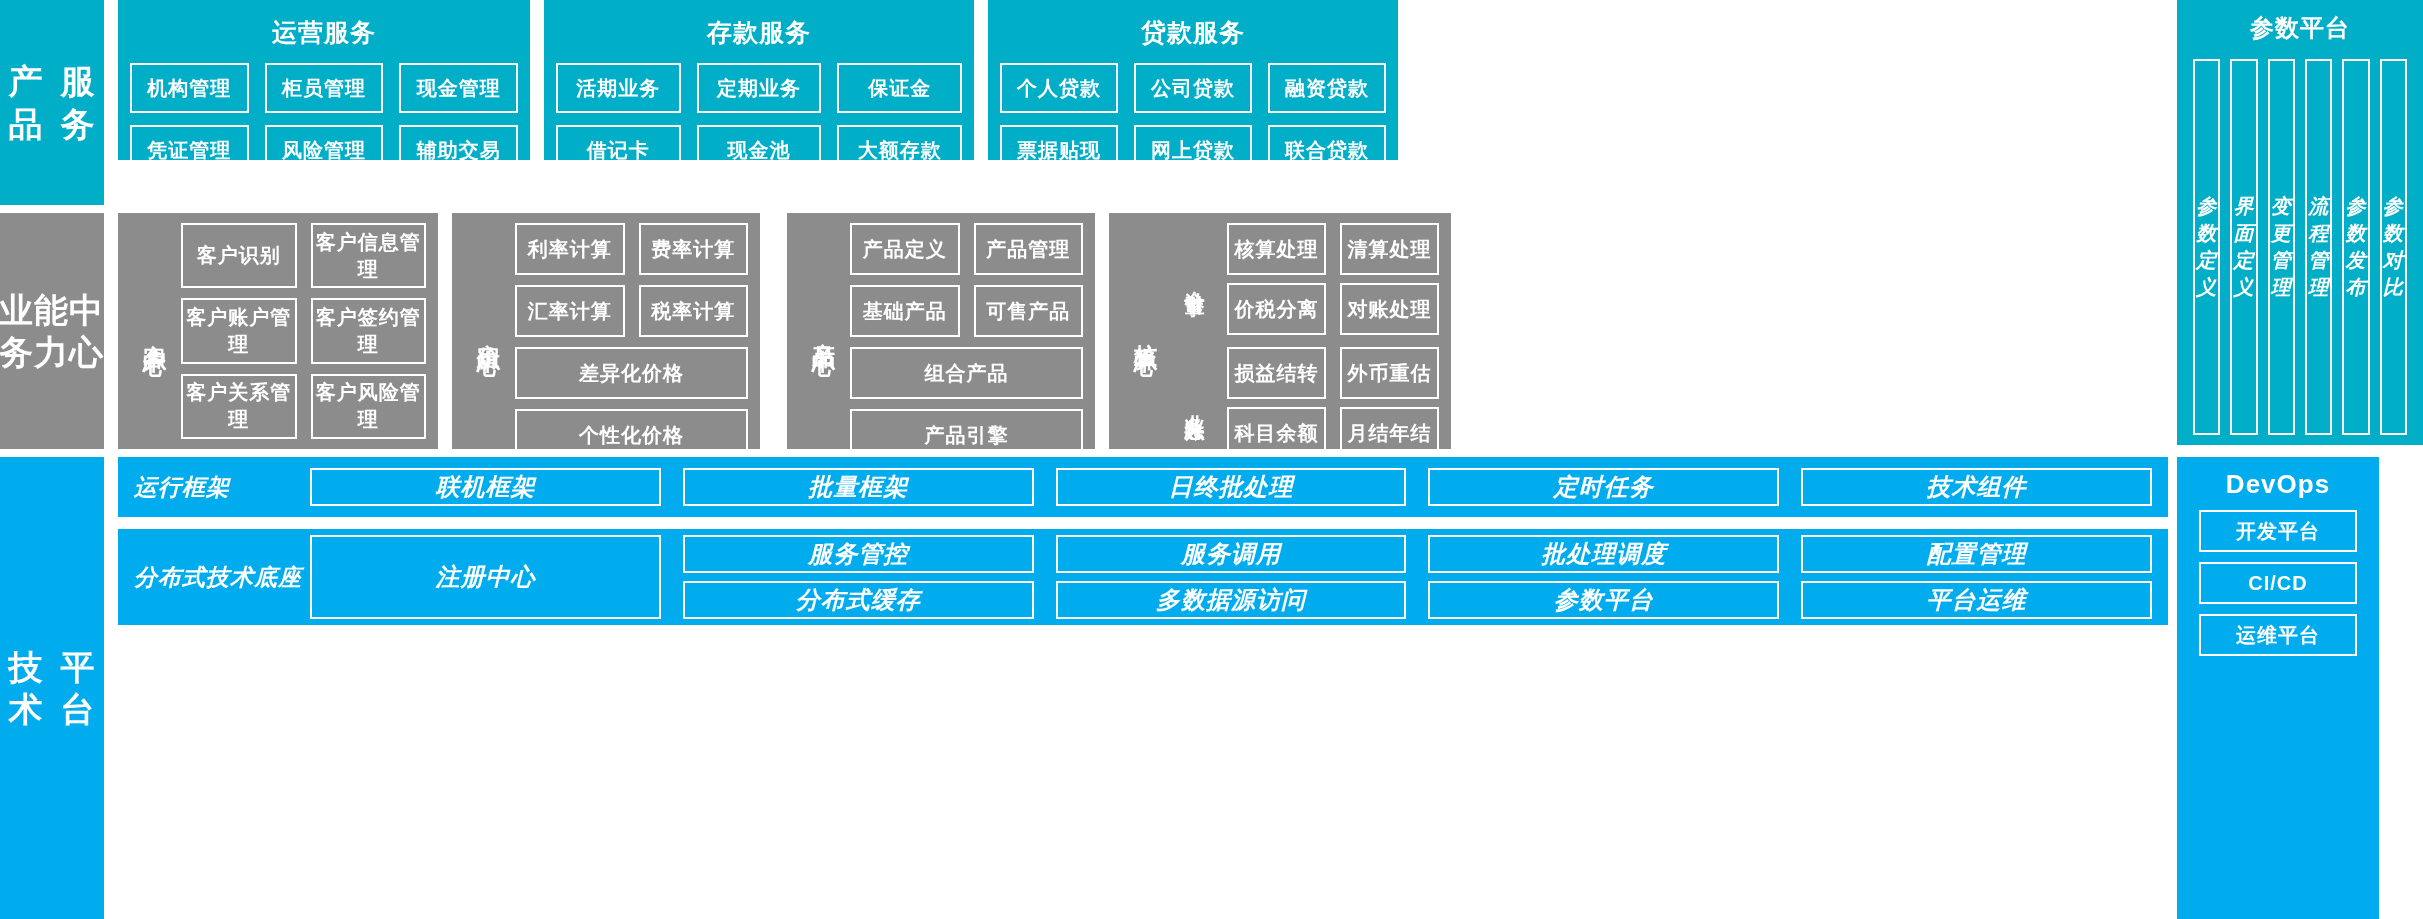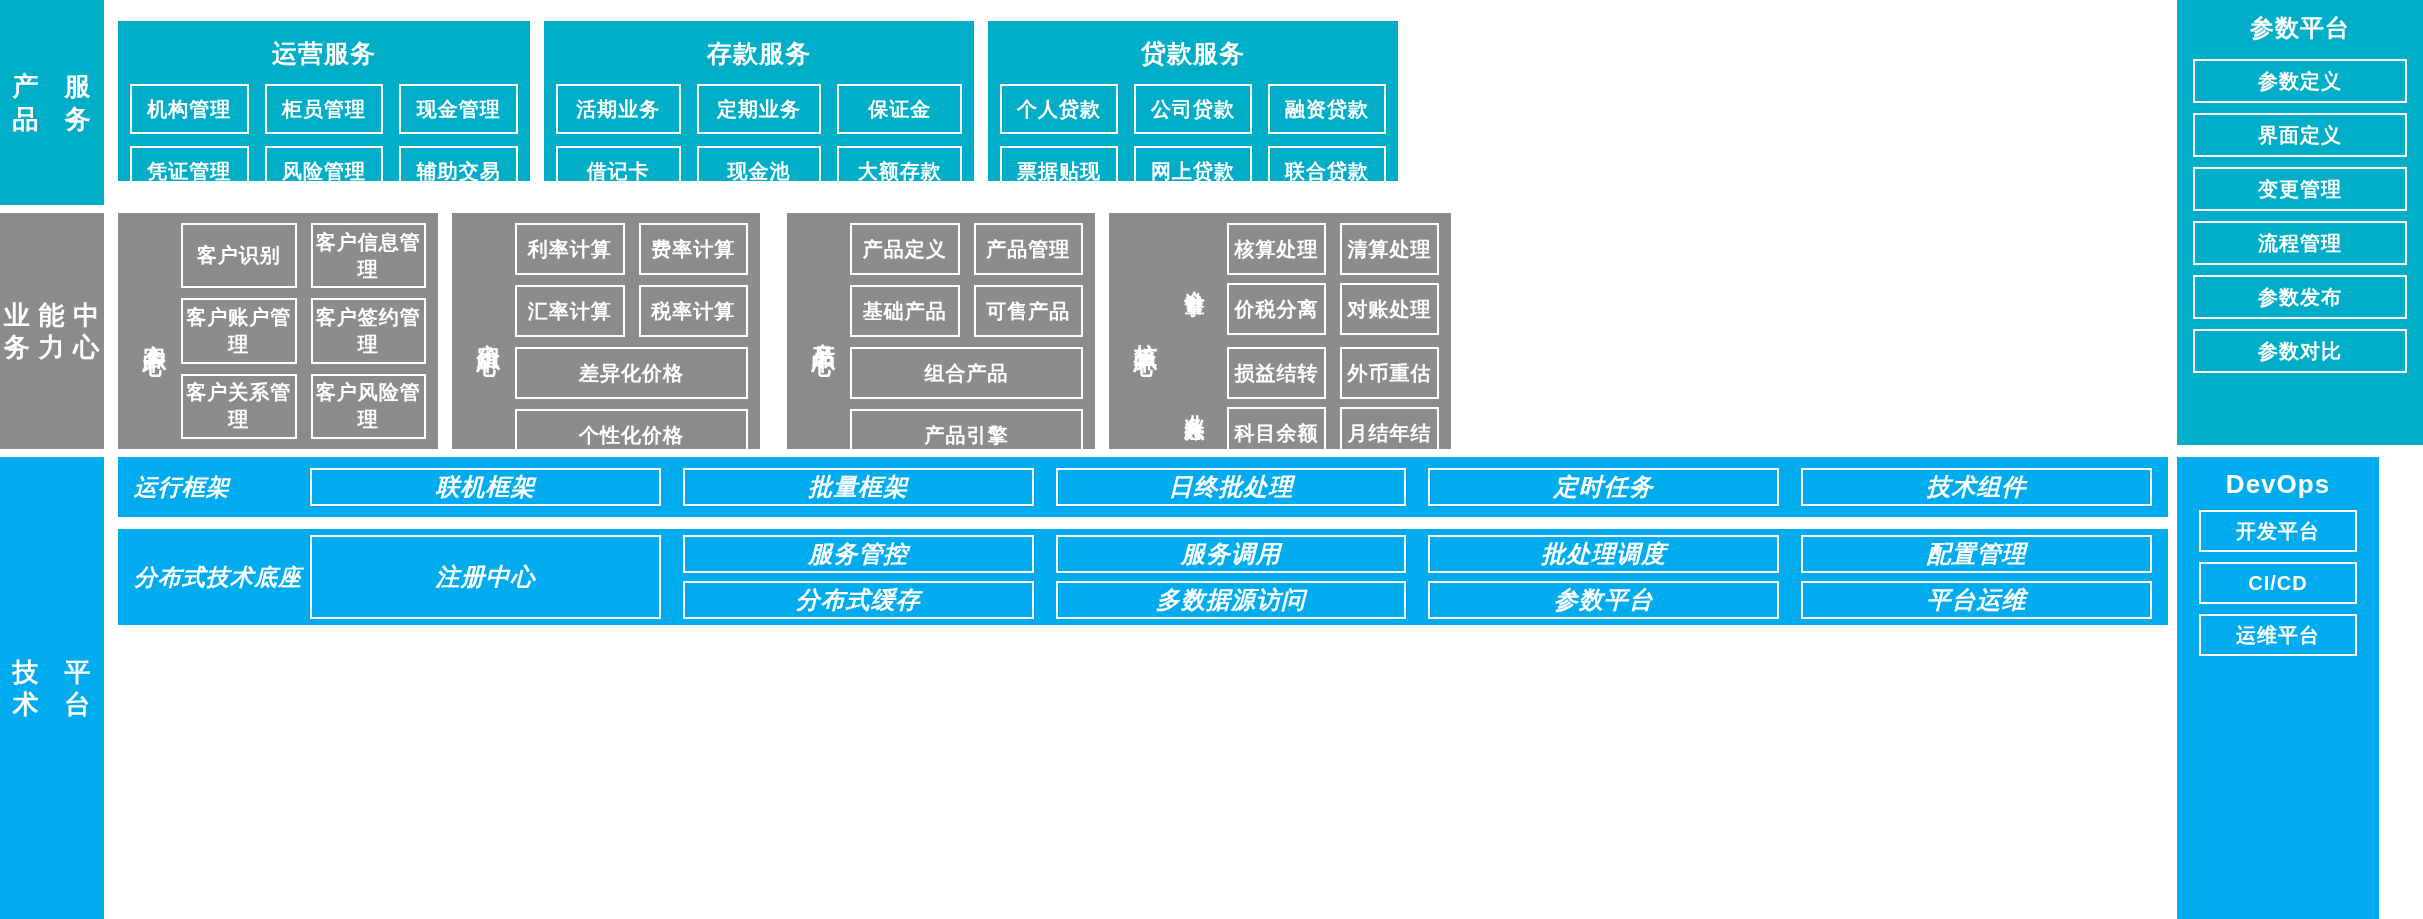--- a/index.html
+++ b/index.html
@@ -32,23 +32,23 @@
     gap: 14px;
     box-sizing: border-box;
   }
 
   
   .spine {
     width: 104px;
     flex: 0 0 104px;
     display: flex;
     align-items: center;
-    justify-content: center;
+    justify-content: flex-end;
     color: #ffffff;
-    font-size: 26px;
+    font-size: 34px;
     font-weight: bold;
     line-height: 1.25;
     text-align: center;
     letter-spacing: 1px;
     box-sizing: border-box;
   }
 
   
   .group {
     box-sizing: border-box;
@@ -80,43 +80,43 @@
     align-items: center;
     justify-content: center;
     text-align: center;
     box-sizing: border-box;
     letter-spacing: 1px;
     min-height: 46px;
   }
 
   
   #row1 { position: absolute; left: 0; top: 0; width: 2423px; height: 205px; }
-  #row1 .group { height: 160px; margin-top: 21px; }
+  #row1 .group { height: 160px; }
   #row1 .chip { min-height: 50px; }
   #g-ops   { width: 412px; flex: 0 0 412px; }
   #g-dep   { width: 430px; flex: 0 0 430px; }
   #g-loan  { width: 410px; flex: 0 0 410px; }
 
   
   #param-platform {
     position: absolute;
     left: 2177px; top: 0;
     width: 246px; height: 445px;
     box-sizing: border-box;
     padding: 8px 16px 10px 16px;
     display: flex;
     flex-direction: column;
   }
   #param-platform .group-title { margin: 4px 0 15px 0; font-size: 24px; }
   #param-platform .plist {
     flex: 1;
     display: flex;
-    flex-direction: column;
-    justify-content: flex-start;
+    justify-content: center;
     gap: 10px;
+    font-style: italic;
   }
   #param-platform .chip { min-height: 44px; }
 
   
   #row2 { position: absolute; left: 0; top: 213px; width: 2168px; height: 236px; }
   .center-panel {
     box-sizing: border-box;
     display: flex;
     align-items: stretch;
     padding: 10px 12px;

